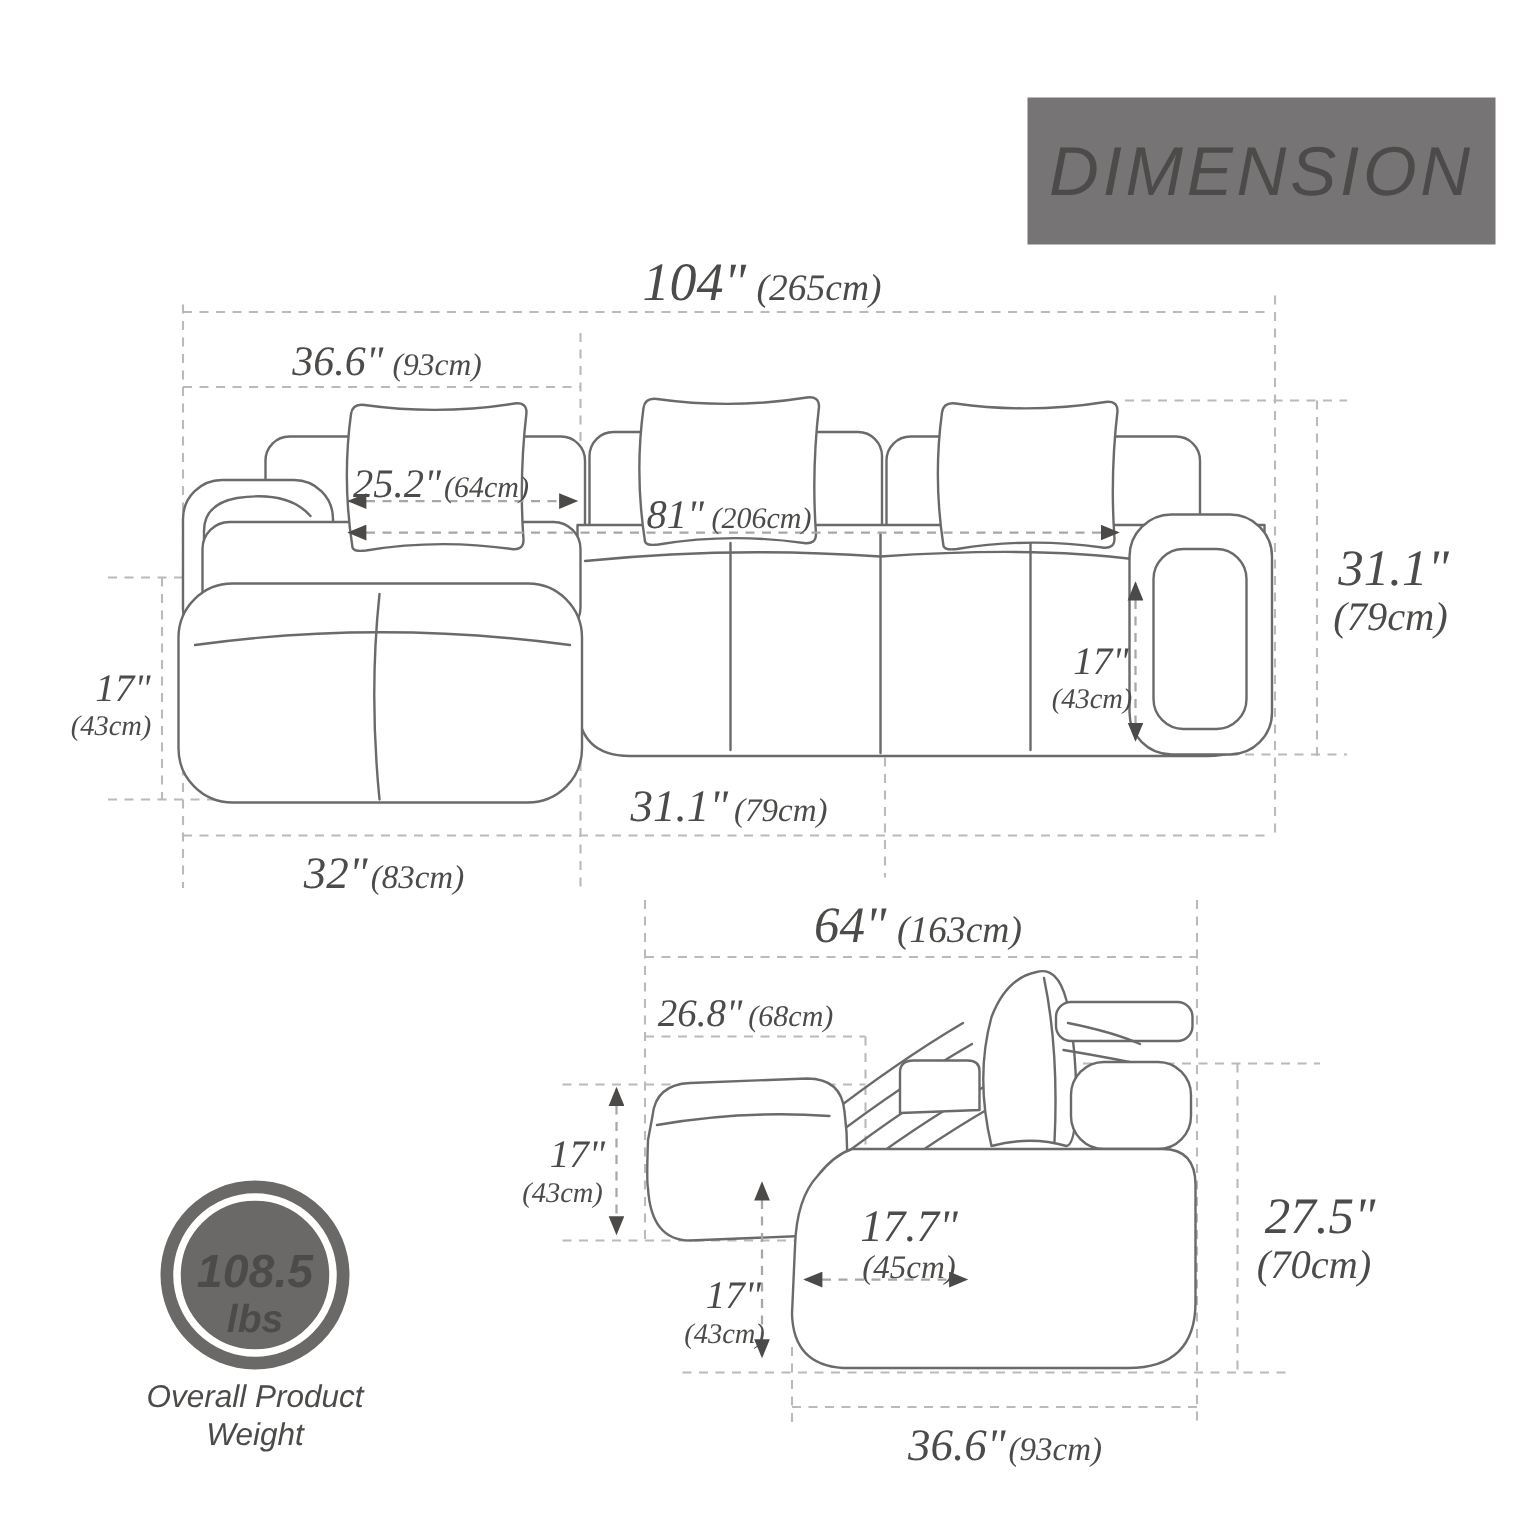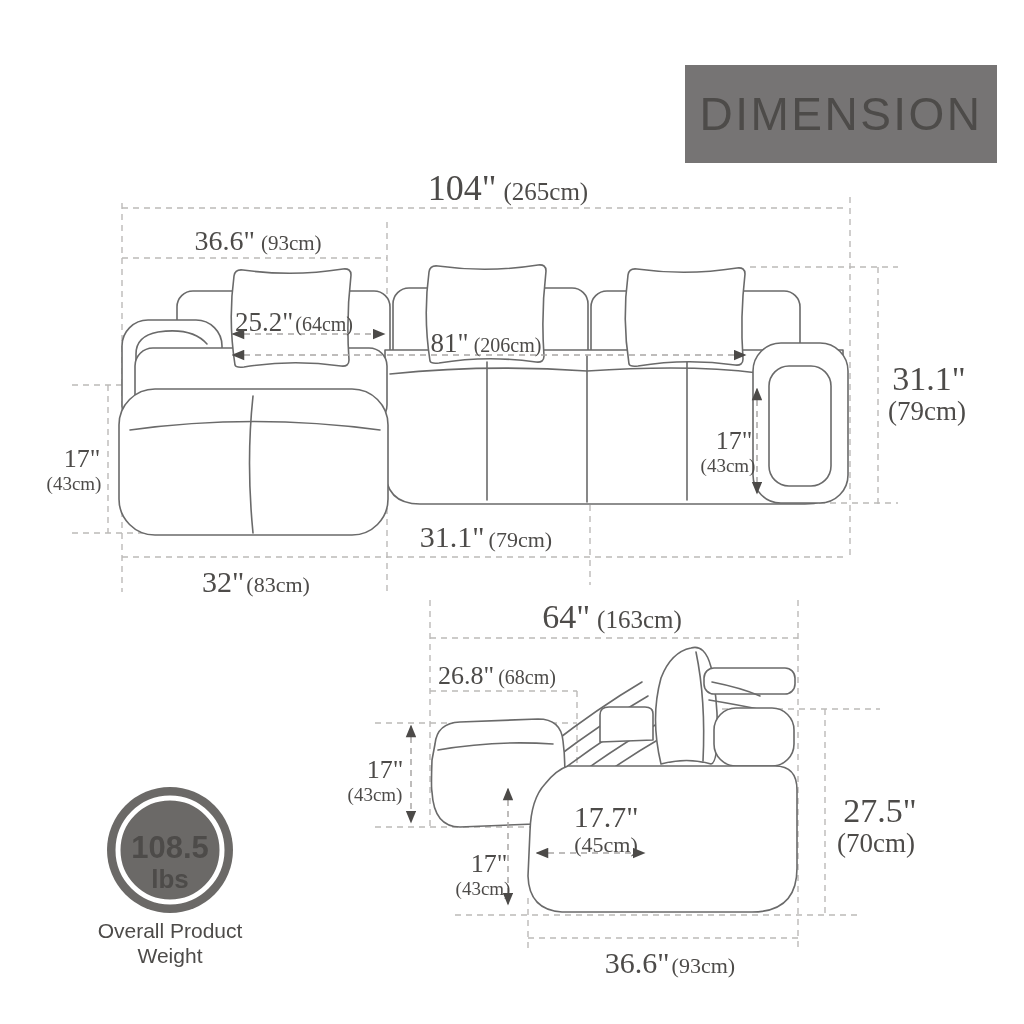--- a/index.html
+++ b/index.html
@@ -1,17 +1,17 @@
 <!DOCTYPE html>
 <html><head>
 <meta charset="utf-8">
 <style>
   html,body{margin:0;padding:0;background:#ffffff;}
   .canvas{position:relative;width:1024px;height:1024px;background:#ffffff;overflow:hidden;
-          font-family:"Liberation Serif", serif;}
+          font-family:"Liberation Serif", serif;font-style:italic;}
   svg text{fill:#4d4b49;}
   .dim-serif{font-family:"Liberation Serif", serif;}
   .sans{font-family:"Liberation Sans", sans-serif;}
   .sofa{stroke:#6a6a6a;stroke-width:1.6;fill:none;stroke-linecap:round;stroke-linejoin:round;}
   .sofa-f{stroke:#6a6a6a;stroke-width:1.6;fill:#ffffff;stroke-linecap:round;stroke-linejoin:round;}
   .dash{stroke:#bcbab8;stroke-width:1.4;fill:none;stroke-dasharray:6 5;}
   .darrow{stroke:#a9a7a5;stroke-width:1.5;fill:none;stroke-dasharray:6 5;}
 </style>
 </head>
 <body>

